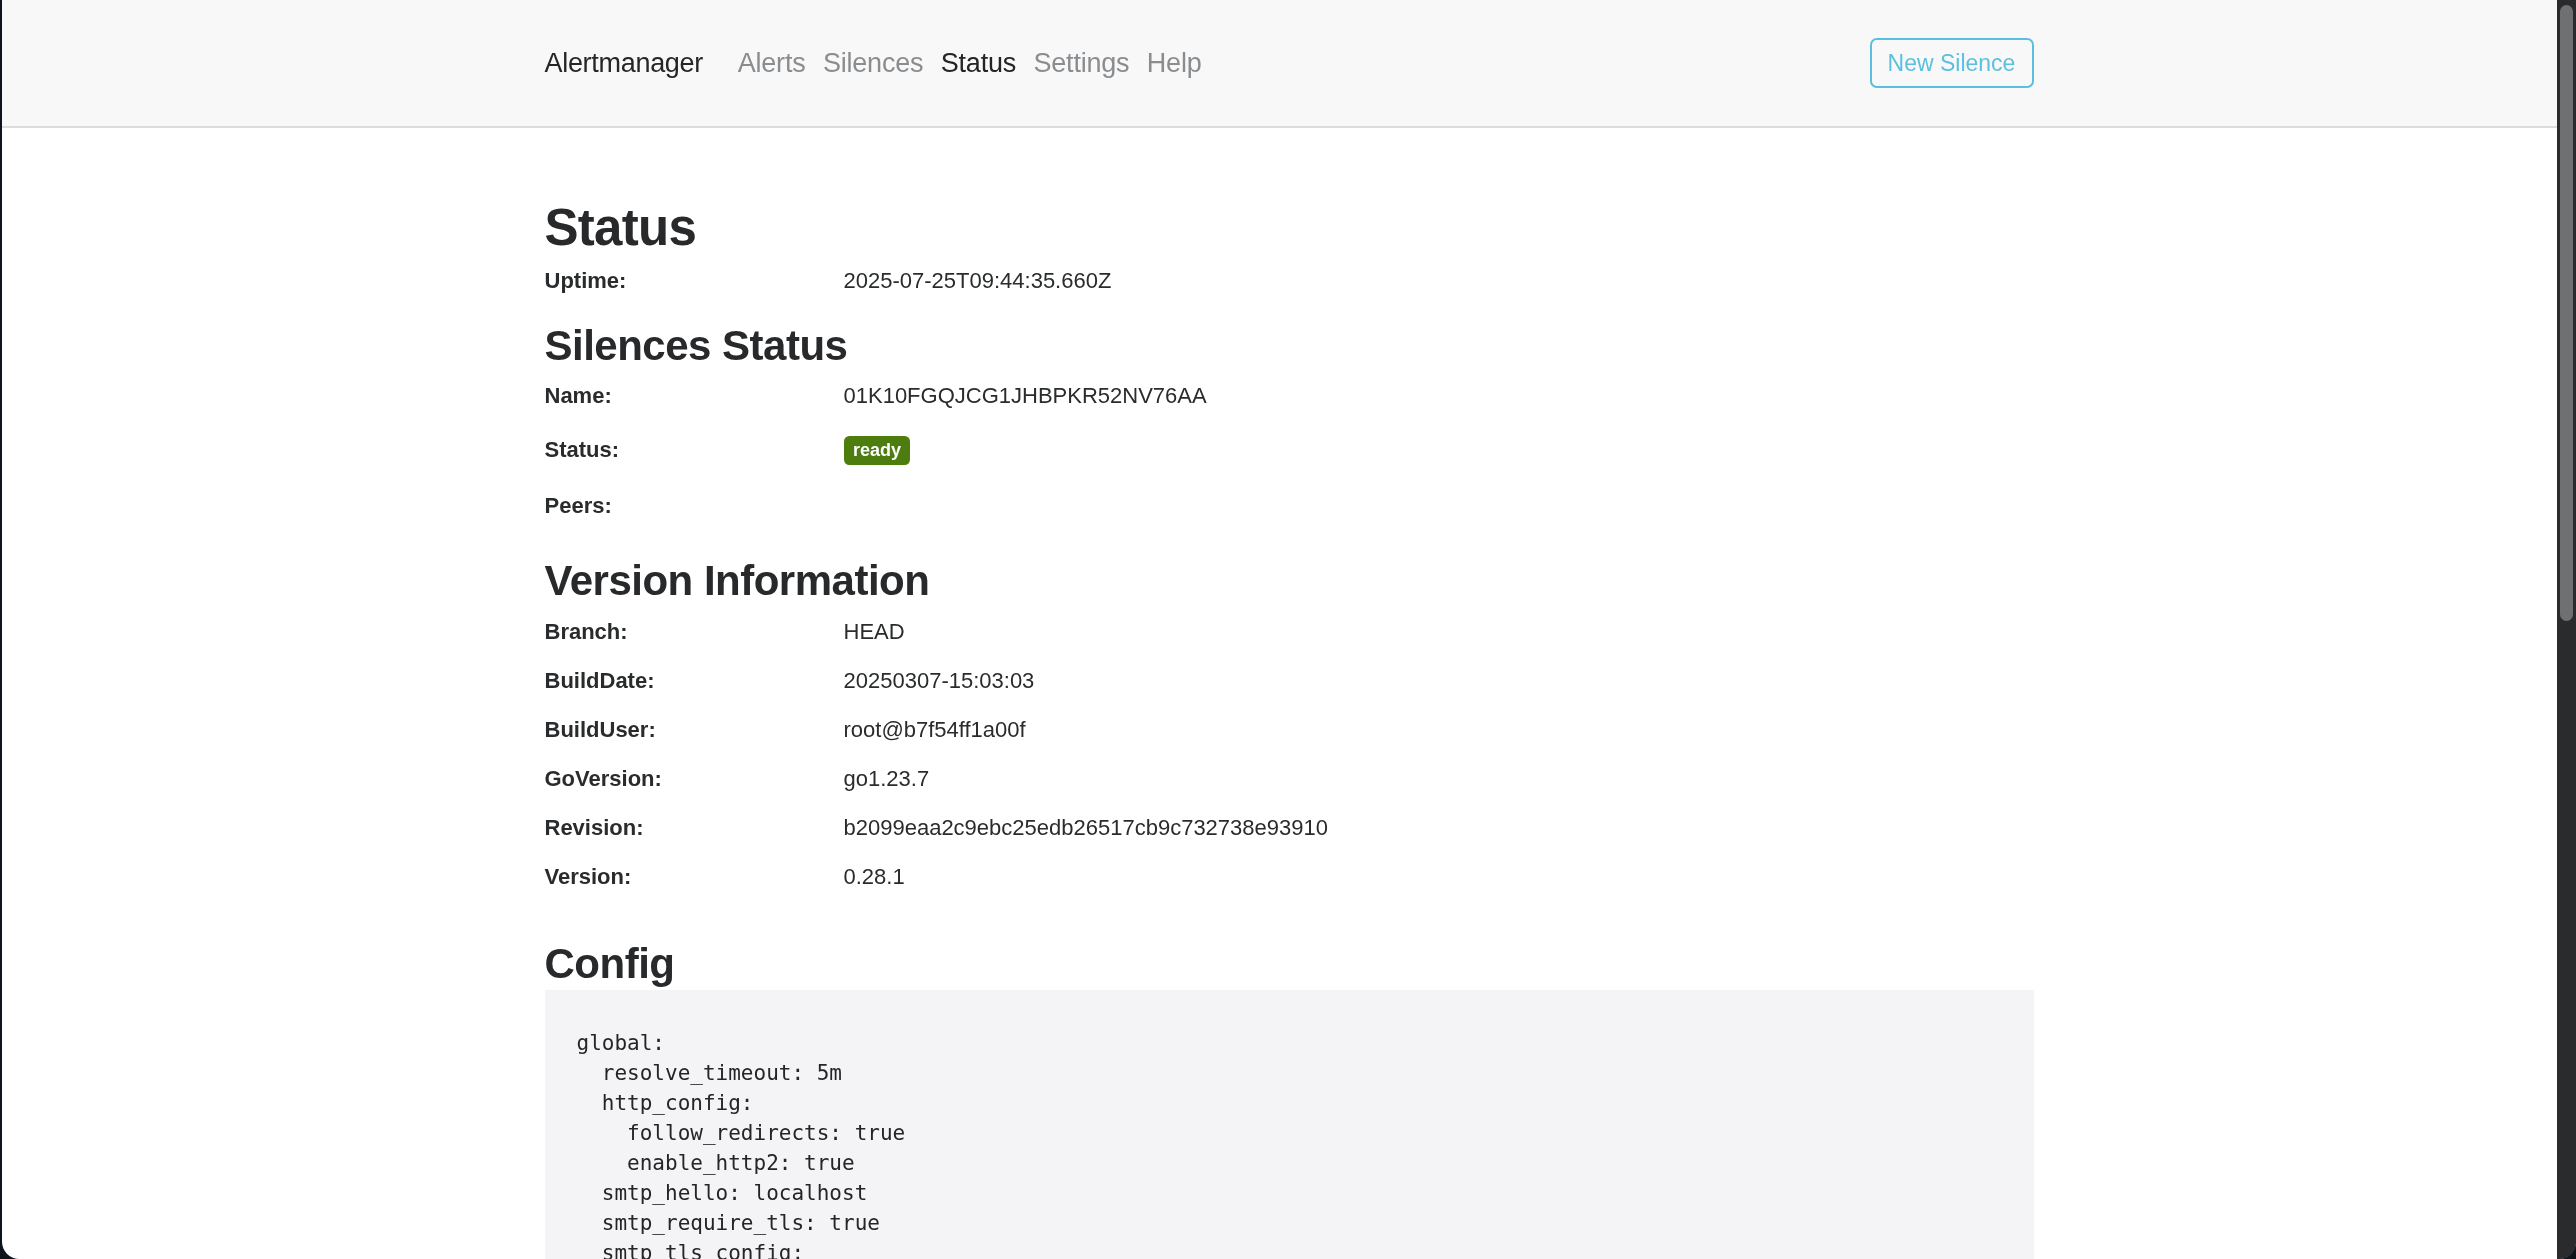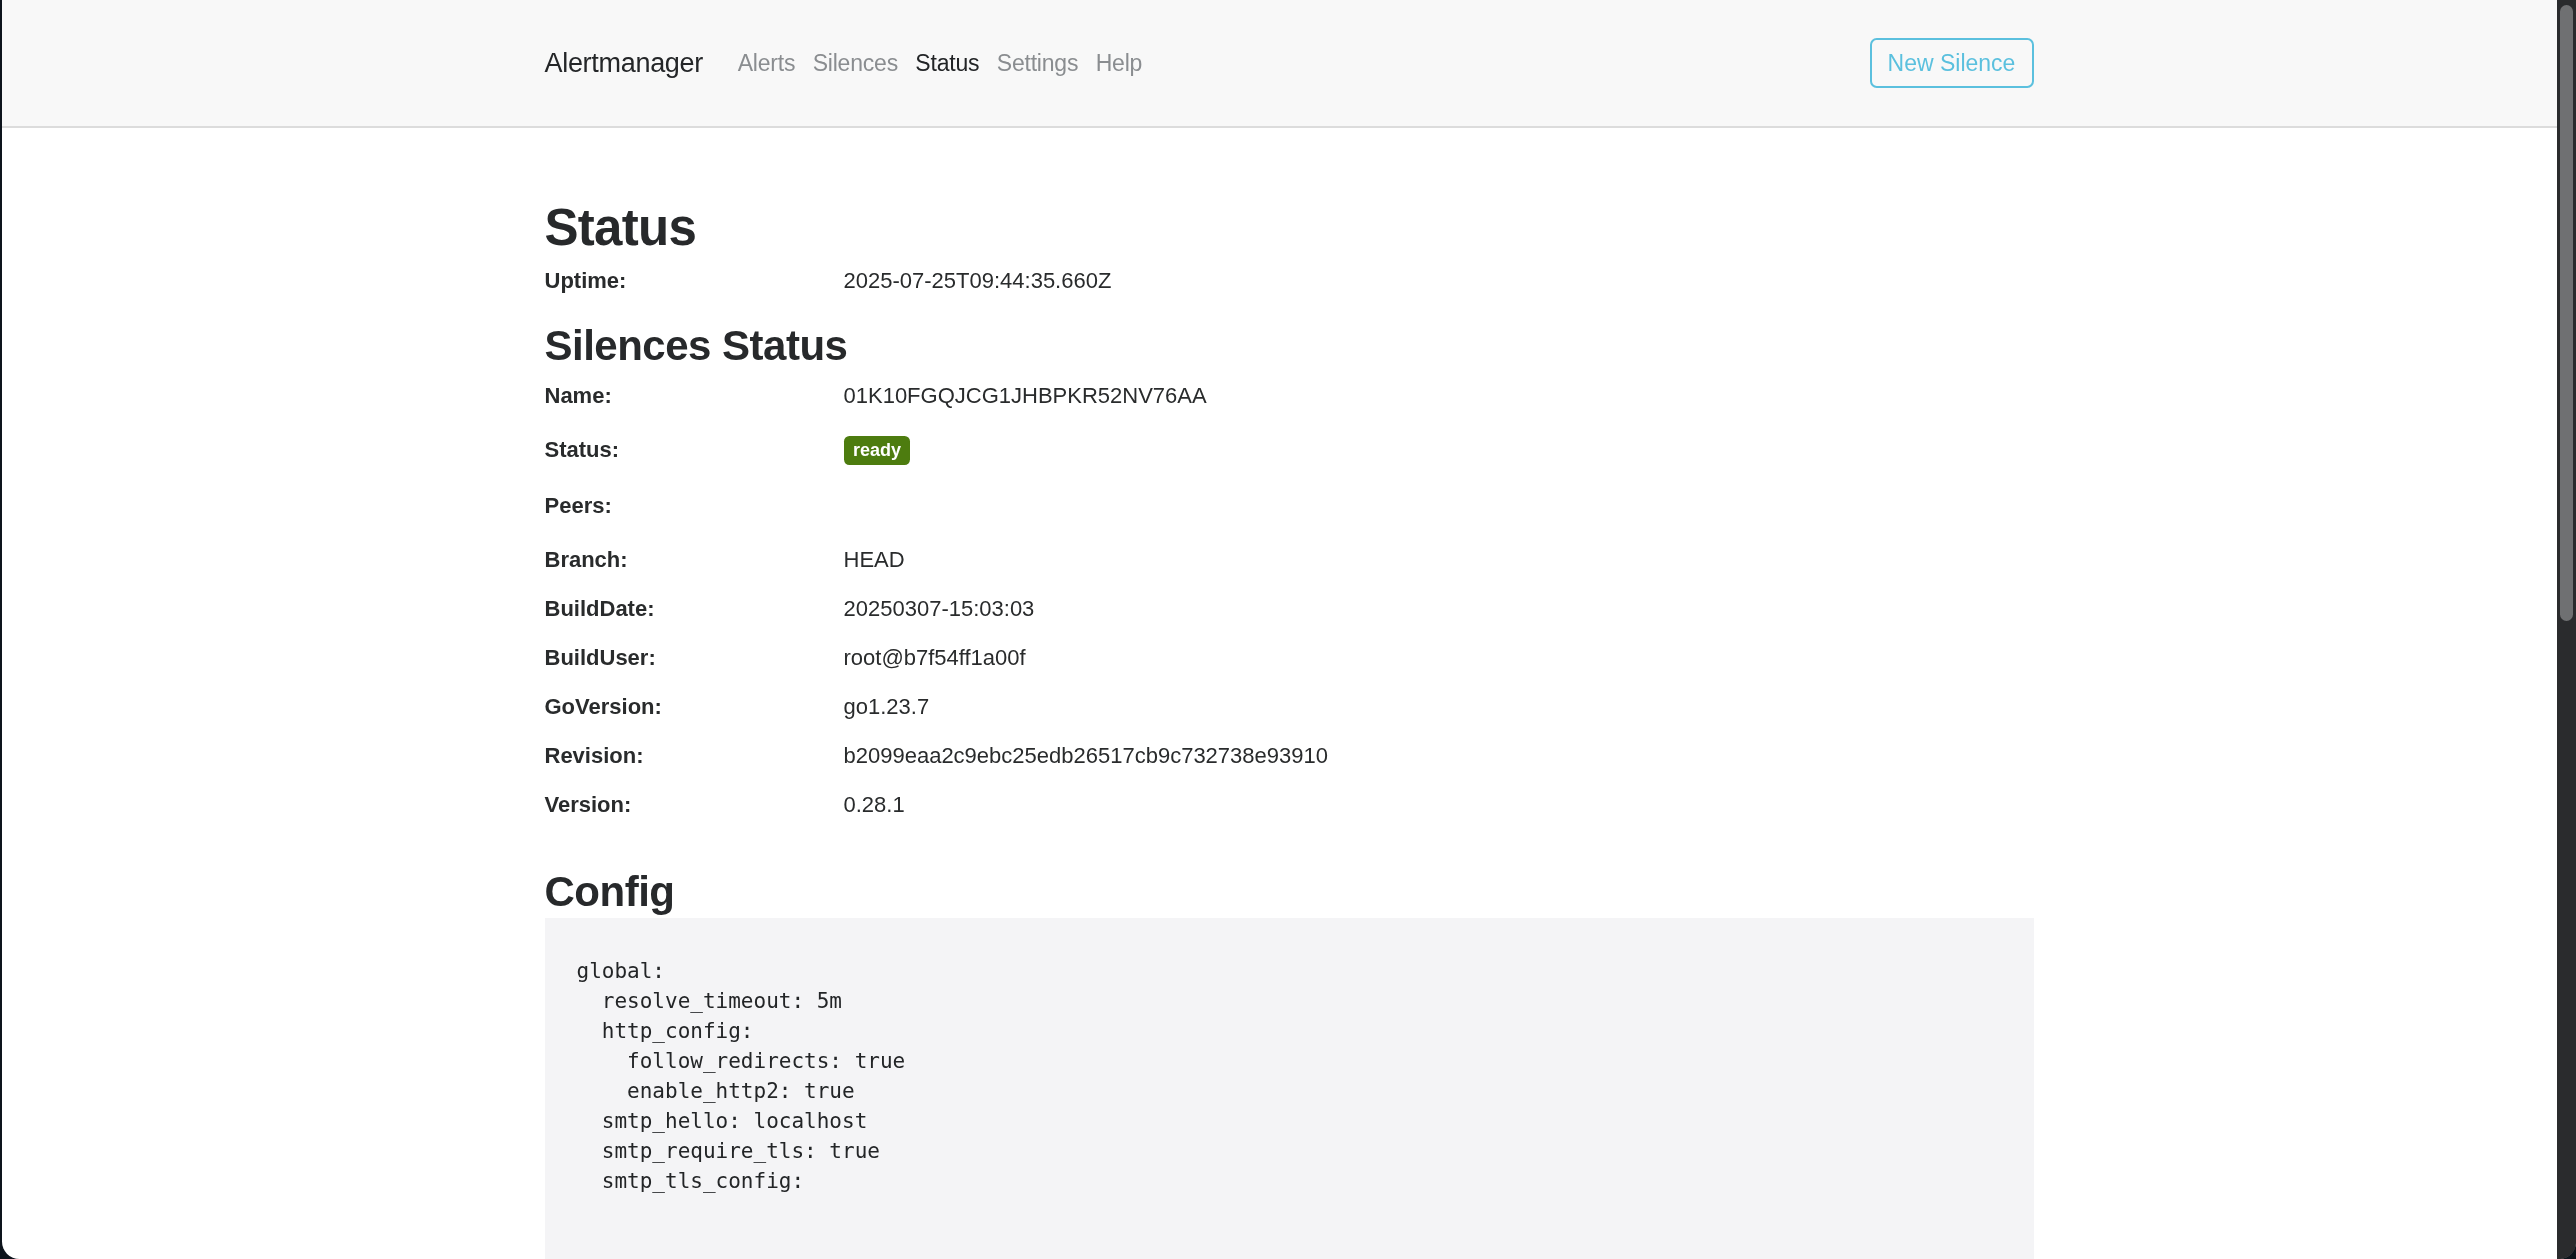--- a/index.html
+++ b/index.html
@@ -38,21 +38,21 @@
   }
   .nav-links {
     display: flex;
     list-style: none;
     margin-left: 26px;
     align-items: center;
   }
   .nav-links a {
     display: block;
     padding: 0 8.7px;
-    font-size: 23px;
+    font-size: 27px;
     color: #8a8d90;
     text-decoration: none;
     letter-spacing: -0.2px;
     white-space: nowrap;
   }
   .nav-links a.active { color: #222426; }
   .spacer { flex: 1; }
   .btn-new-silence {
     width: 164px;
     height: 50px;
@@ -199,20 +199,21 @@
       <div class="lbl">Status:</div>
       <div class="val">
         <span class="badge-ready">ready</span>
       </div>
     </div>
 
     <div class="info-row">
       <div class="lbl">Peers:</div>
     </div>
 
+    <h2 class="h2-version">Version Information</h2>
 
     <div class="v-rows">
       <div class="info-row">
         <div class="lbl">Branch:</div>
         <div class="val">HEAD</div>
       </div>
       <div class="info-row">
         <div class="lbl">BuildDate:</div>
         <div class="val">20250307-15:03:03</div>
       </div>

